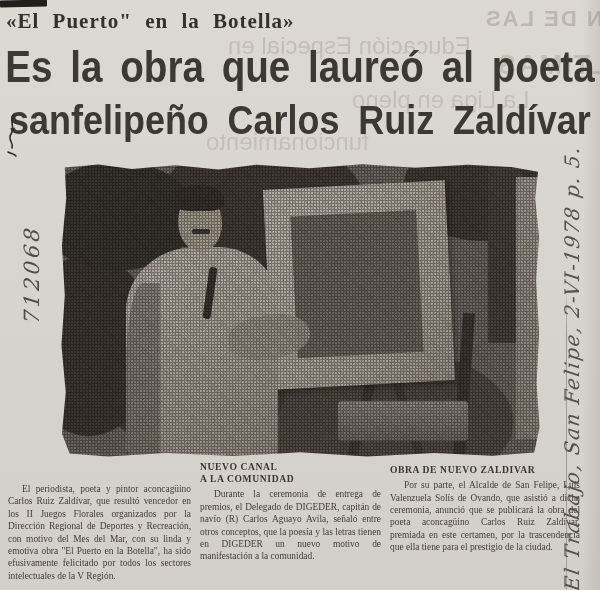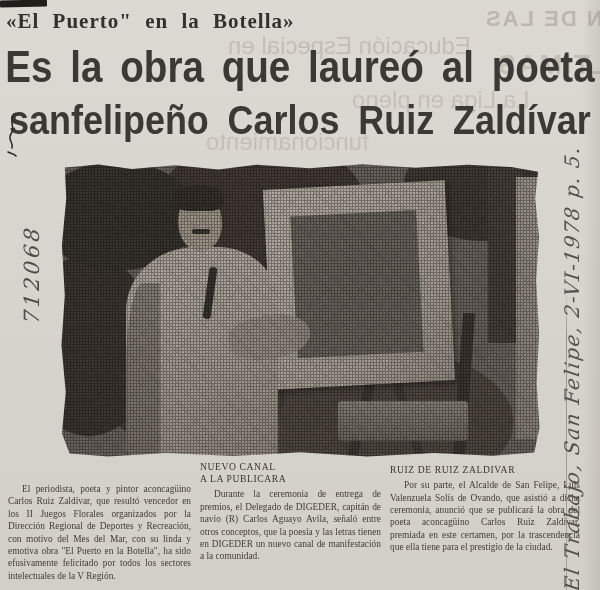--- a/index.html
+++ b/index.html
@@ -109,21 +109,21 @@
       repeating-linear-gradient(-45deg, rgba(35,32,29,.22) 0 1px, transparent 1px 3px);
     background-size:3px 3px, auto, auto; }
 
   
   .col { position:absolute; color:#413d36; font-size:9.4px; line-height:12.4px;
     text-align:justify; }
   .col p { text-indent:14px; }
   .col-1 { left:8px;  top:483px; width:183px; }
   .col-2 { left:200px; top:461px; width:181px; }
   .col-3 { left:390px; top:464px; width:190px; }
-  .col-head { font-weight:normal; font-size:9.6px; line-height:12.2px; letter-spacing:.6px;
+  .col-head { font-weight:bold; font-size:9.6px; line-height:12.2px; letter-spacing:.6px;
     text-align:left; color:#3a362f; margin-bottom:3px; }
   .col-head div { white-space:nowrap; }
 
   
   .hand { position:absolute; font-family:"DejaVu Serif", serif; font-style:italic;
     color:#4f4c46; white-space:nowrap; transform-origin:0 0; }
   .hand-left { left:20px; top:322px; transform:rotate(-90deg) skewX(-6deg);
     font-size:21px; letter-spacing:3px; }
   .hand-right { left:560px; top:589px; transform:rotate(-90deg) skewX(-8deg);
     font-size:20px; letter-spacing:1.5px; color:#55514b; }
@@ -172,28 +172,28 @@
     <div class="ph-halftone"></div>
   </div>
 
   <div class="col col-1">
     <p>El periodista, poeta y pintor aconcagüino Carlos Ruiz Zaldívar, que resultó vencedor en los II Juegos Florales organizados por la Dirección Regional de Deportes y Recreación, con motivo del Mes del Mar, con su linda y emotiva obra "El Puerto en la Botella", ha sido efusivamente felicitado por todos los sectores intelectuales de la V Región.</p>
   </div>
 
   <div class="col col-2">
     <div class="col-head">
       <div>NUEVO CANAL</div>
-      <div>A LA PUBLICARA</div>
+      <div>A LA COMUNIDAD</div>
     </div>
-    <p>Durante la ceremonia de entrega de premios, el Delegado de DIGEDER, capitán de navío (R) Carlos Aguayo Avila, señaló entre otros conceptos, que la poesía y las letras tienen en DIGEDER un nuevo canal de manifestación a la comunidad.</p>
+    <p>Durante la ceremonia de entrega de premios, el Delegado de DIGEDER, capitán de navío (R) Carlos Aguayo Avila, señaló entre otros conceptos, que la poesía y las letras tienen en DIGEDER un nuevo motivo de manifestación a la comunidad.</p>
   </div>
 
   <div class="col col-3">
     <div class="col-head">
-      <div>RUIZ DE RUIZ ZALDIVAR</div>
+      <div>OBRA DE NUEVO ZALDIVAR</div>
     </div>
     <p>Por su parte, el Alcalde de San Felipe, Luis Valenzuela Solís de Ovando, que asistió a dicha ceremonia, anunció que se publicará la obra del poeta aconcagüino Carlos Ruiz Zaldívar, premiada en este certamen, por la trascendencia que ella tiene para el prestigio de la ciudad.</p>
   </div>
 
   <div class="hand hand-left">712068</div>
   <div class="hand hand-right">El Trabajo, San Felipe, 2-VI-1978 p. 5.</div>
 
   <div class="fold-line"></div>
 
 </div>

